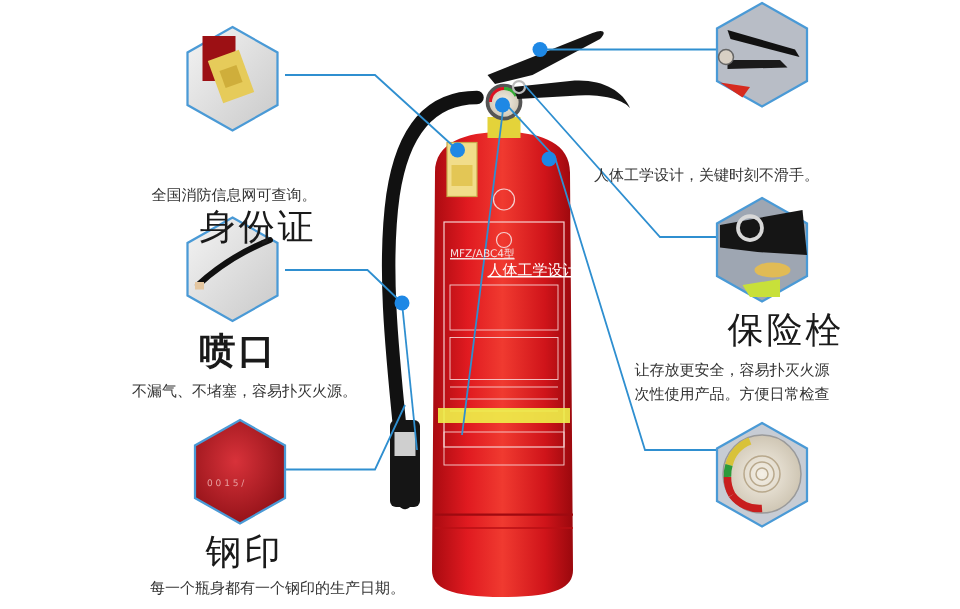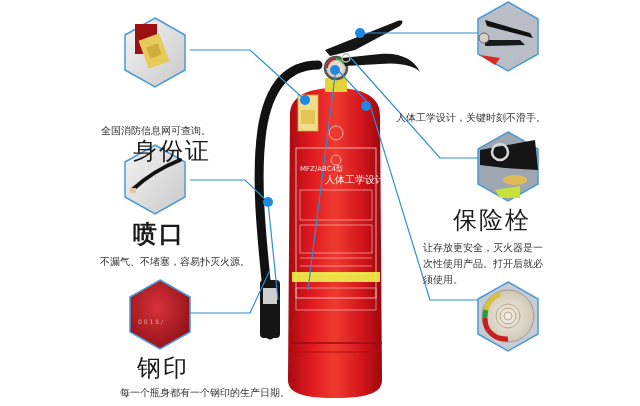--- a/index.html
+++ b/index.html
@@ -2,21 +2,21 @@
 <html><head>
 <meta charset="utf-8">
 <style>
   * { margin: 0; padding: 0; box-sizing: border-box; }
   body { width: 640px; height: 406px; background: #ffffff; overflow: hidden; font-family: "DejaVu Sans", sans-serif; }
   .canvas { position: relative; width: 640px; height: 406px; background: #fff; }
   svg.art { position: absolute; left: 0; top: 0; }
   .label { position: absolute; color: #1a1a1a; }
   .title { font-size: 24px; letter-spacing: 2px; font-weight: normal; }
   .desc { font-size: 10px; color: #333; line-height: 16px; }
-  .ext-text { position: absolute; color: #f5e0e0; font-size: 7px; }
+  .ext-text { position: absolute; color: #f5e0e0; font-size: 7px; text-decoration: underline; }
 </style>
 </head>
 <body>
 
 <div class="canvas">
 
   <svg class="art" width="640" height="406" viewBox="0 0 640 406">
     <defs>
       <linearGradient id="bodyGrad" x1="0" x2="1" y1="0" y2="0">
         <stop offset="0" stop-color="#a80a10"></stop>
@@ -148,27 +148,26 @@
     </g>
   </svg>
 
   <div class="ext-text" style="left:300px; top:164px;">MFZ/ABC4型</div>
   <div class="ext-text" style="left:325px; top:173px; font-size:10px; color:#fff;">人体工学设计</div>
 
   <div class="label title" style="left:133px; top:92px;margin-top:43px;">身份证</div>
   <div class="label desc" style="left:101px; top:123px;">全国消防信息网可查询。</div>
 
   <div class="label title" style="left:133px; top:218px;font-weight:bold;">喷口</div>
-  <div class="label desc" style="left:100px; top:254px;">不漏气、不堵塞，容易扑灭火源。</div>
+  <div class="label desc" style="left:88px; top:254px;">不漏气、不堵塞，容易扑灭火源。</div>
 
   <div class="label title" style="left:137px; top:352px;text-align:center;">钢印</div>
-  <div class="label desc" style="left:120px; top:385px;">每一个瓶身都有一个钢印的生产日期。</div>
+  <div class="label desc" style="left:100px; top:385px;">每一个瓶身都有一个钢印的生产日期。</div>
 
   <div class="label desc" style="left:396px; top:110px;">人体工学设计，关键时刻不滑手。</div>
 
-  <div class="label title" style="left:453px; top:204px;text-align:center;">保险栓</div>
+  <div class="label title" style="left:485px; top:204px;text-align:center;">保险栓</div>
   <div class="label desc" style="left:423px; top:240px;">
-    <div>让存放更安全，灭火器是一</div>
-    <div>次性使用产品。打开后就必</div>
-    <div>须使用。</div>
+    <div>让存放更安全，容易扑灭火源</div>
+    <div>次性使用产品。方便日常检查</div>
   </div>
 
 </div>
 
 </body></html>

